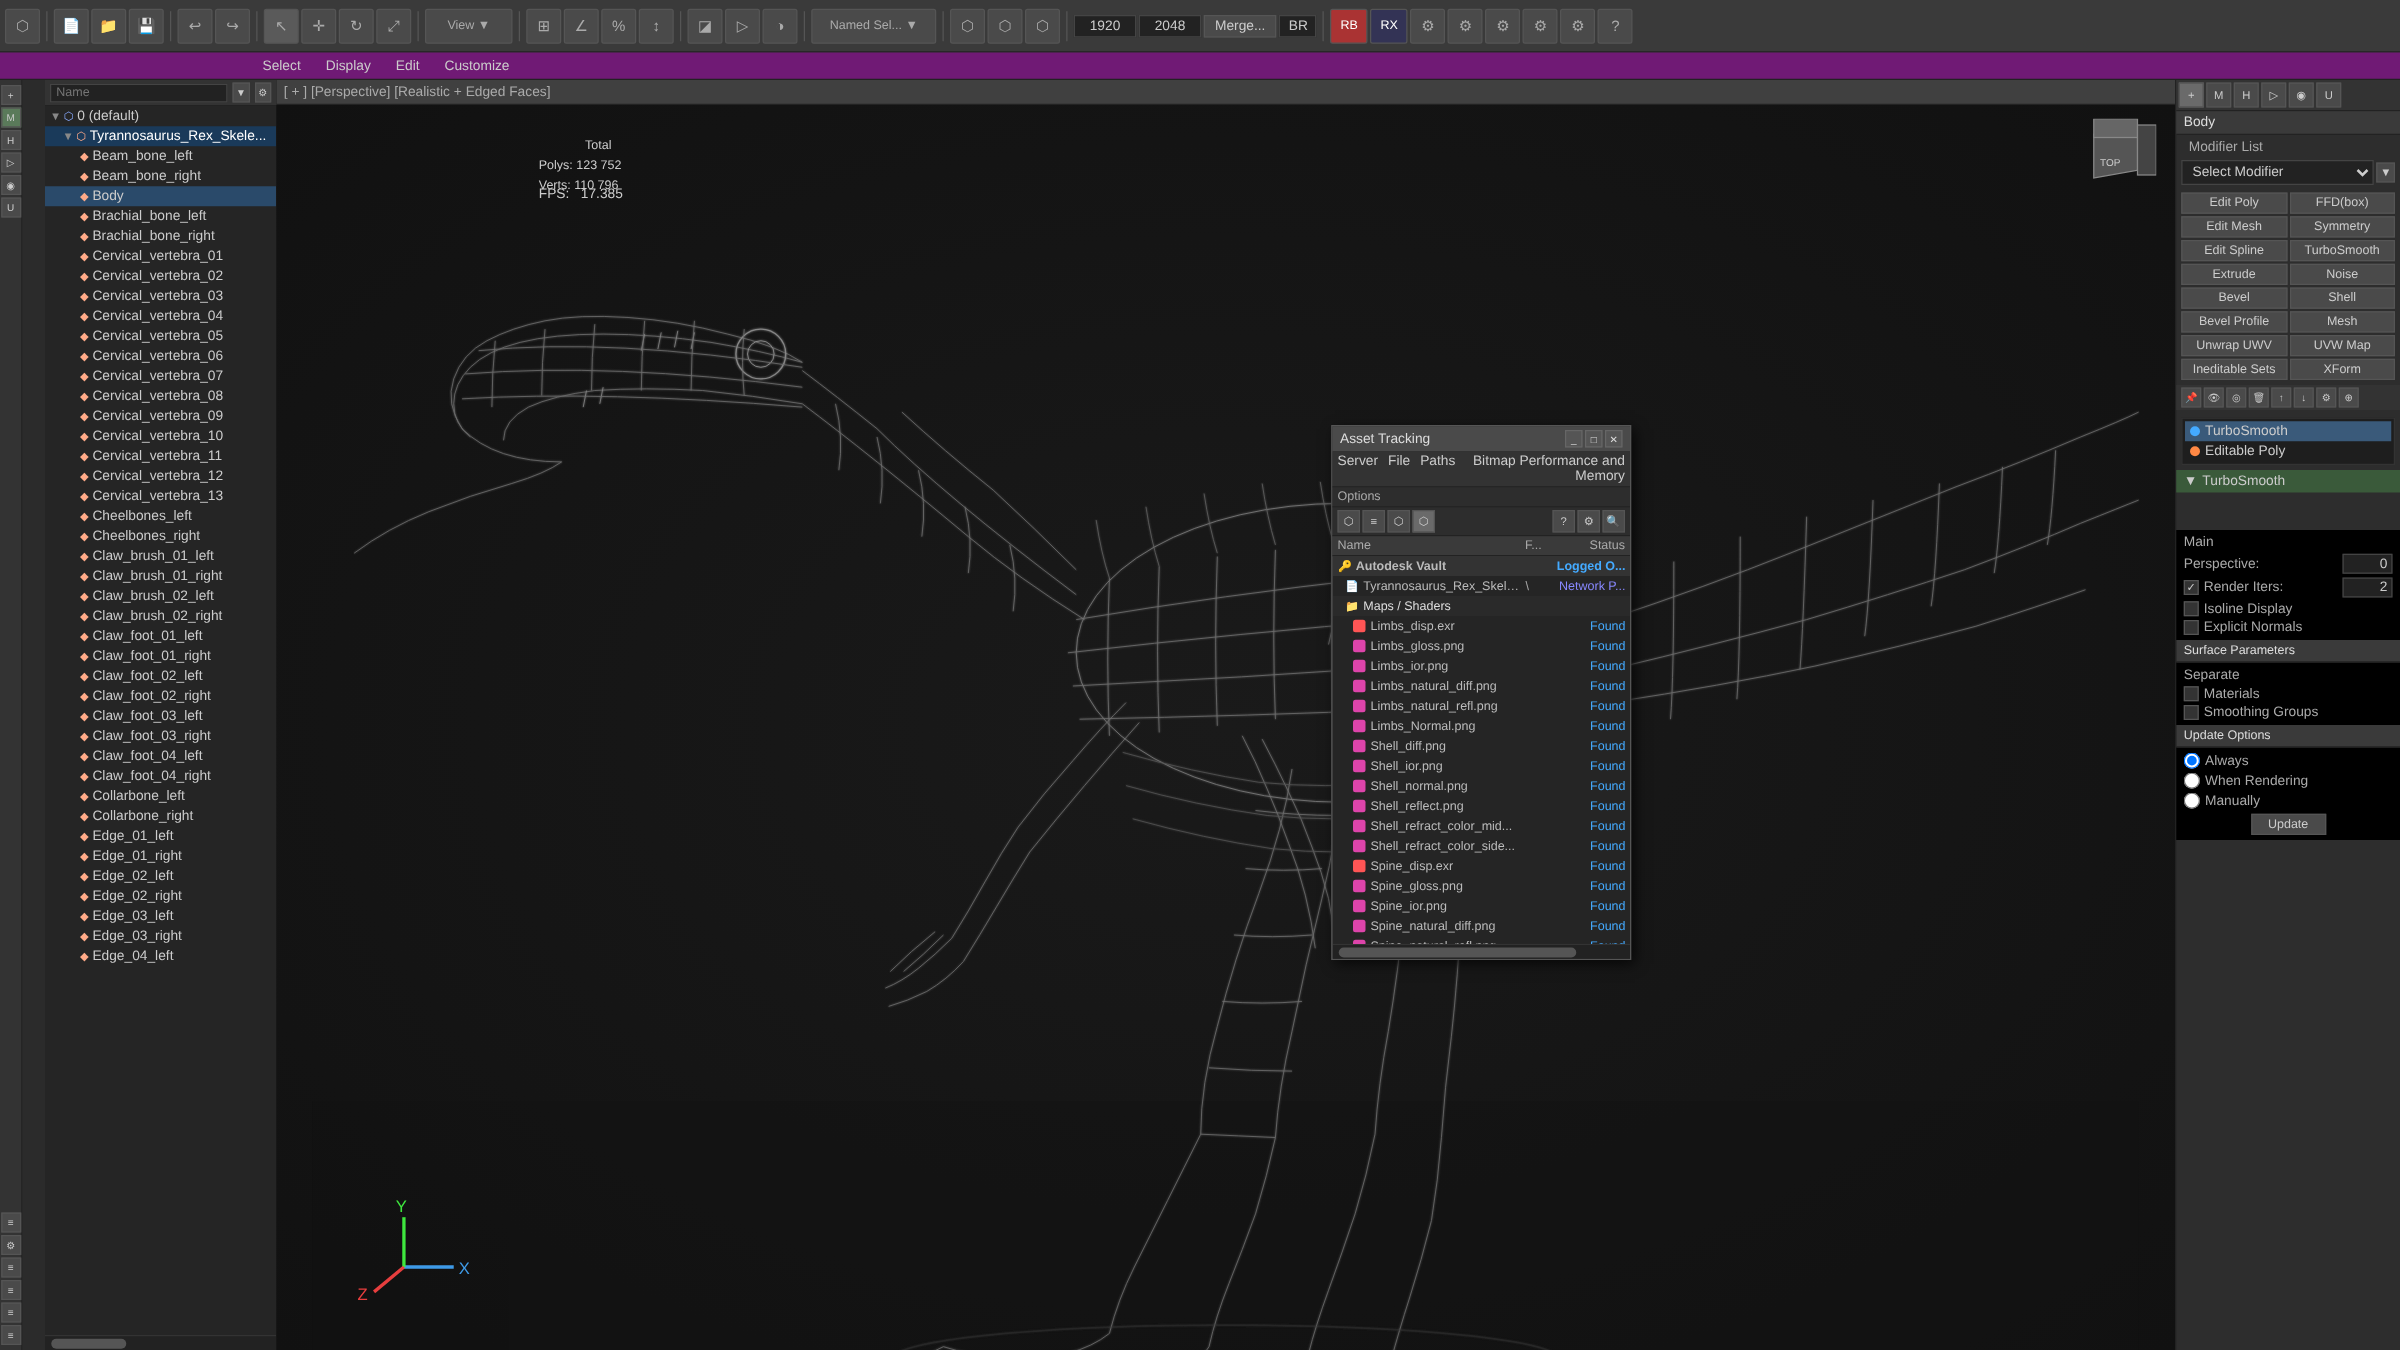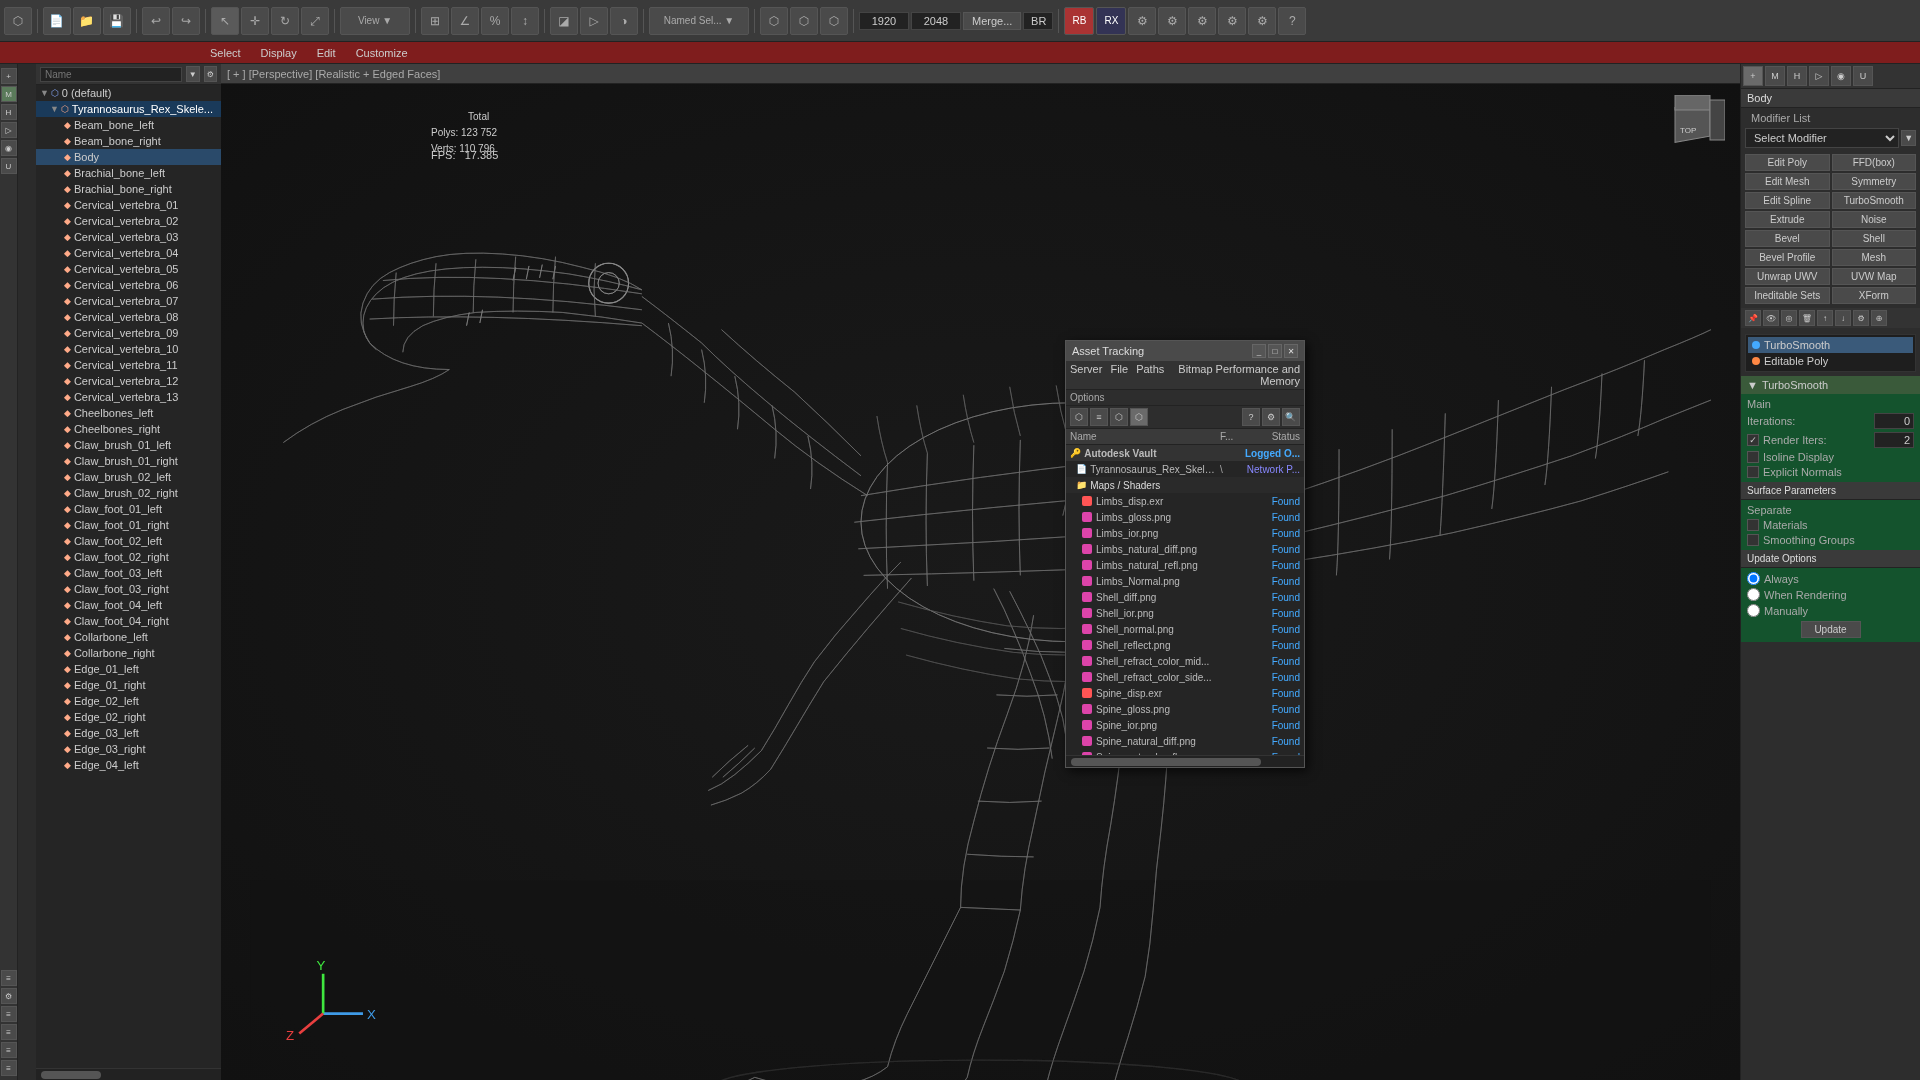--- a/index.html
+++ b/index.html
@@ -57,21 +57,21 @@
       border: 1px solid #555;
       color: #ccc;
       padding: 2px 8px;
       font-size: 11px;
       cursor: pointer;
     }
 
     
     #menu-bar {
       height: 22px;
-      background: #7f1d1d;
+      background: #701a75;
       border-bottom: 1px solid #222;
       display: flex;
       align-items: center;
       padding: 0 200px;
     }
     .menu-item {
       padding: 2px 10px;
       cursor: pointer;
       color: #ccc;
       font-size: 11px;
@@ -270,21 +270,22 @@
       padding: 3px 6px;
       cursor: pointer;
       font-size: 11px;
       color: #ccc;
       display: flex;
       align-items: center;
       gap: 4px;
     }
     .rollout-content {
       padding: 4px 6px;
-      background: #14532d;
+      background: #000000;
+      margin-top: 30px;
     }
     .rollout-row {
       display: flex;
       align-items: center;
       margin-bottom: 3px;
       gap: 4px;
     }
     .rollout-label { color: #aaa; font-size: 11px; flex: 1; }
     .rollout-input {
       background: #222;
@@ -1070,21 +1071,21 @@
     <div>
       <div class="rollout-header">
         <span>▼</span>
         <span>TurboSmooth</span>
       </div>
       <div class="rollout-content">
         <div class="rollout-row">
           <span class="rollout-label">Main</span>
         </div>
         <div class="rollout-row">
-          <span class="rollout-label">Iterations:</span>
+          <span class="rollout-label">Perspective:</span>
           <input class="rollout-input" value="0" style="">
         </div>
         <div class="rollout-row">
           <div class="rollout-checkbox">✓</div>
           <span class="rollout-label">Render Iters:</span>
           <input class="rollout-input" value="2" style="">
         </div>
         <div class="rollout-row">
           <div class="rollout-checkbox"></div>
           <span class="rollout-label">Isoline Display</span>

